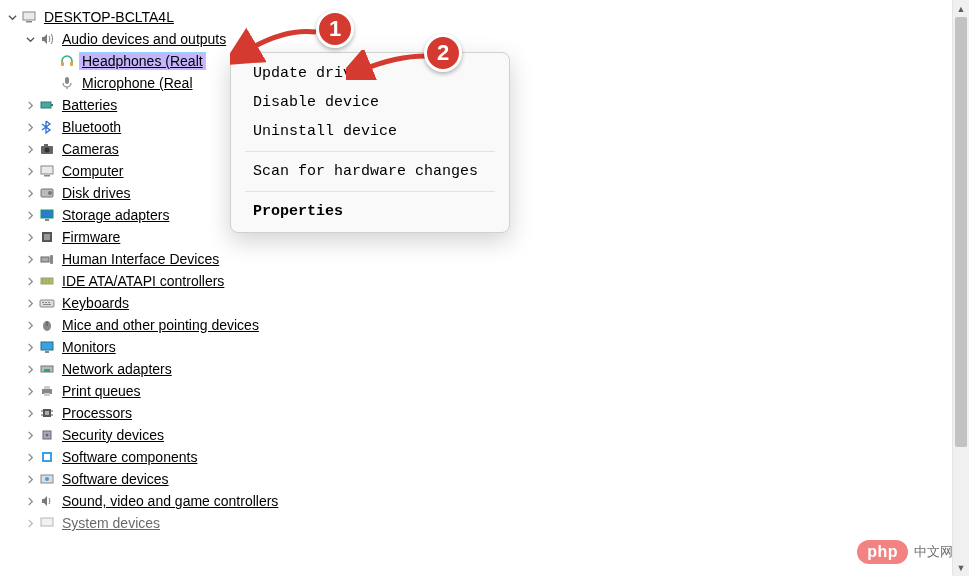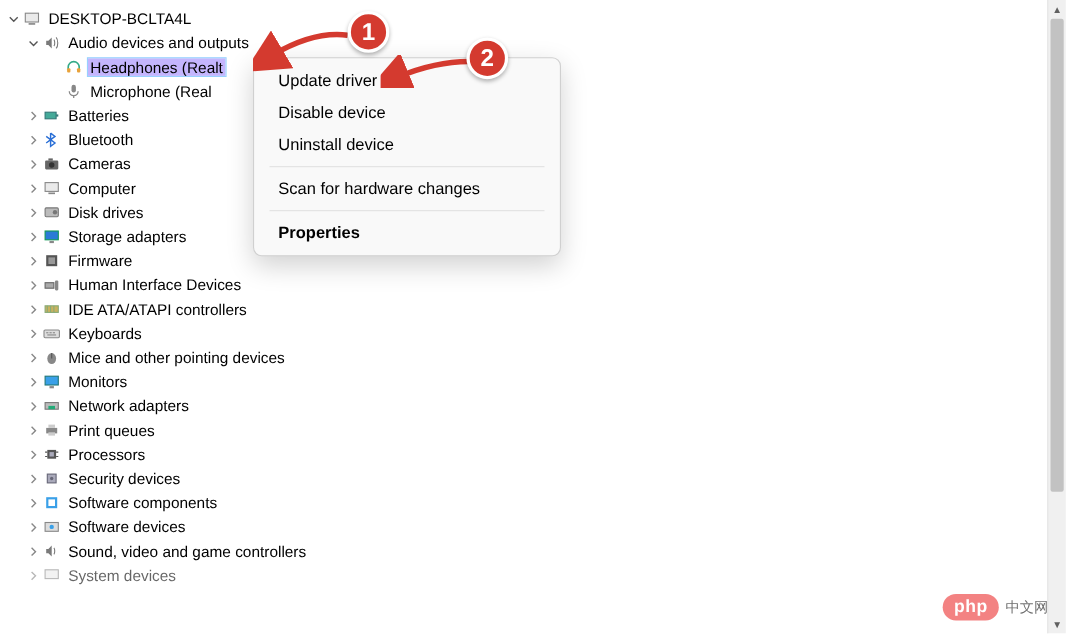--- a/index.html
+++ b/index.html
@@ -43,21 +43,21 @@
   .chev svg { width: 9px; height: 9px; }
   .icon {
     width: 18px;
     height: 18px;
     display: inline-flex;
     align-items: center;
     justify-content: center;
     margin-right: 4px;
     font-size: 14px;
   }
-  .label { padding: 0 2px; }
+  .label { padding: 0 2px; text-decoration: underline; }
   .sel {
     background: #c4b5fd;
     outline: 1px solid #99d1ff;
   }
 
   
   .scrollbar {
     position: absolute;
     right: 0;
     top: 0;
@@ -88,20 +88,21 @@
     position: absolute;
     left: 230px;
     top: 52px;
     width: 280px;
     background: #f9f9f9;
     border: 1px solid #d0d0d0;
     border-radius: 8px;
     box-shadow: 0 8px 24px rgba(0,0,0,0.18);
     padding: 6px 0;
     font-size: 15px;
+    font-family: Liberation Mono, monospace;
   }
   .ctx-item {
     padding: 6px 22px;
     cursor: default;
   }
   .ctx-sep {
     height: 1px;
     background: #e2e2e2;
     margin: 5px 14px;
   }

